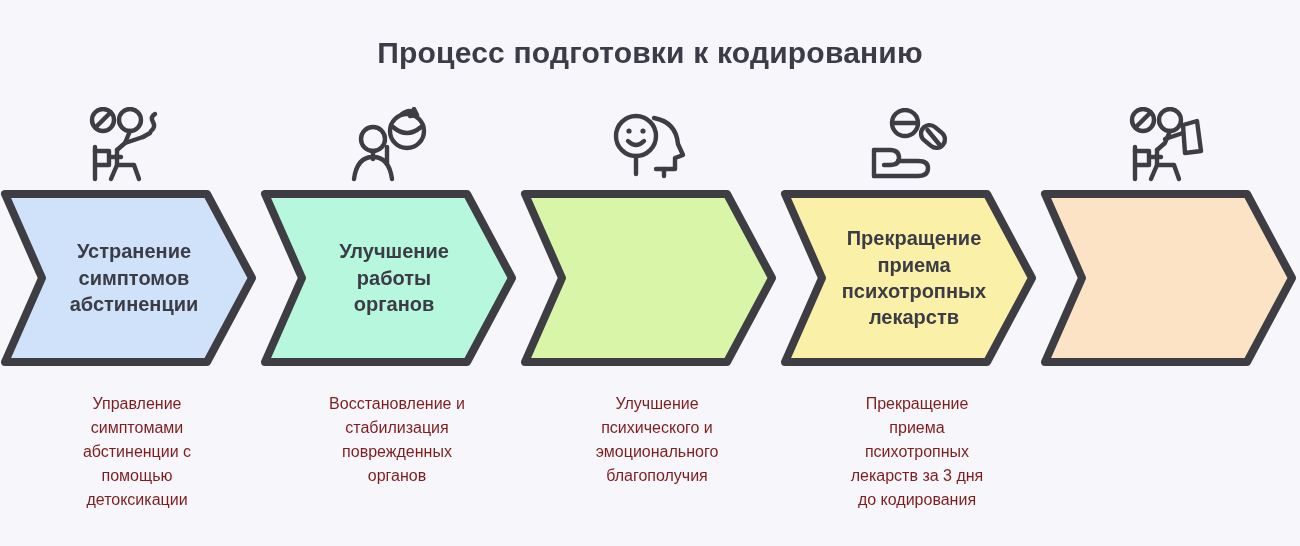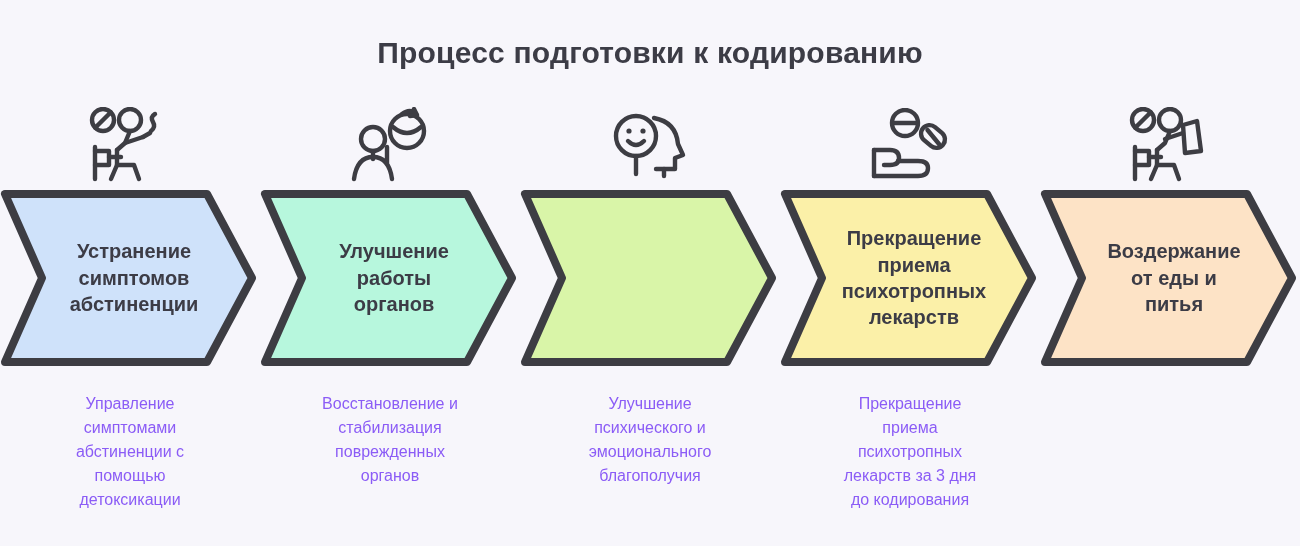--- a/index.html
+++ b/index.html
@@ -84,26 +84,26 @@
     font-weight: bold;
     line-height: 1.32;
     color: #3c3c46;
     padding: 0 32px 0 40px;
     box-sizing: border-box;
     white-space: pre-line;
   }
   .caption {
     position: absolute;
     top: 288px;
-    left: 0;
+    left: 7px;
     width: 260px;
     text-align: center;
     font-size: 16px;
     line-height: 1.5;
-    color: #8b5cf6;
+    color: #7f1d1d;
     padding: 0 8px;
     box-sizing: border-box;
     white-space: pre-line;
   }
 </style>
 </head>
 <body style="background: rgb(247, 246, 251);">
 
 <div class="page">
 
@@ -235,19 +235,16 @@
           <path d="M8 40 L8 72"></path>
           <path d="M8 44 L22 44 L22 58 L8 58"></path>
           <path d="M22 50 L34 50"></path>
         </svg>
       </div>
       <div class="chev">
         <svg width="260" height="176" viewBox="0 0 260 176" preserveAspectRatio="none">
           <path d="M5 4 L207 4 L252 88 L207 172 L5 172 L42 88 Z" stroke="#3d3d43" stroke-width="8" stroke-linejoin="round" fill="#fde3c6"></path>
         </svg>
       </div>
-      <div class="chev-label">Воздержание
-от еды и
-питья</div>
     </div>
 
   </div>
 </div>
 
 </body></html>

